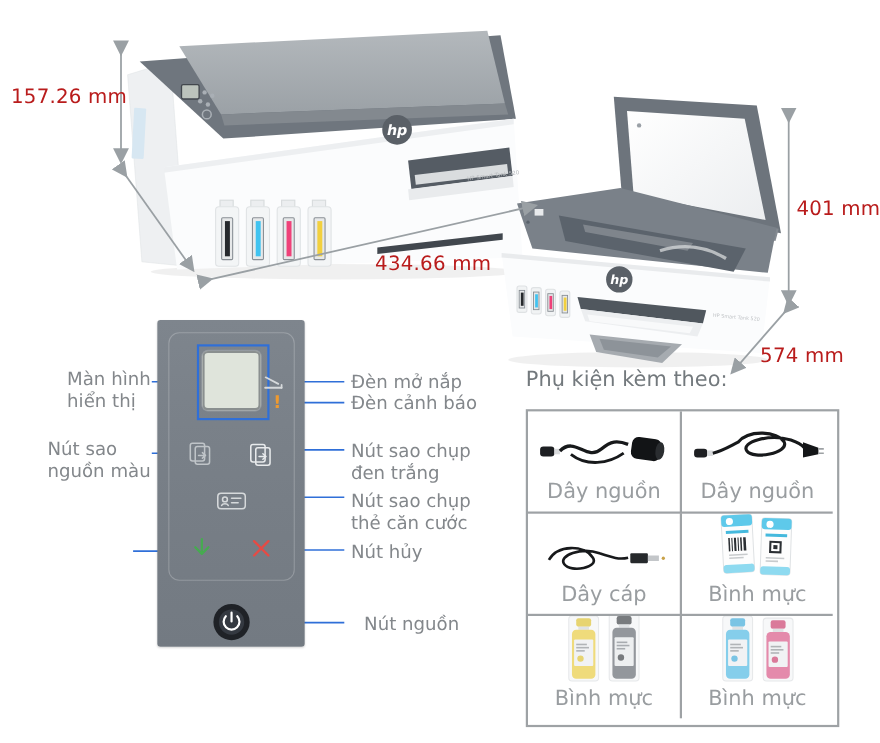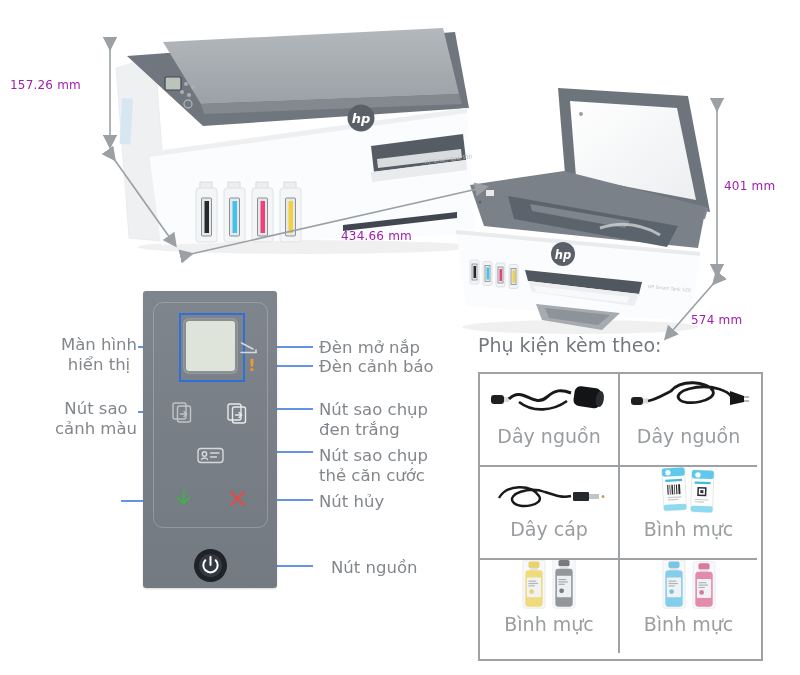--- a/index.html
+++ b/index.html
@@ -1,36 +1,36 @@
 <!DOCTYPE html>
 <html><head>
 <meta charset="utf-8">
 <style>
   html,body{margin:0;padding:0;background:#fff;}
   .canvas{position:relative;width:800px;height:675px;background:#ffffff;overflow:hidden;
           font-family:"DejaVu Sans","Liberation Sans",sans-serif;}
   svg{display:block}
   .abs{position:absolute}
-  .dim{position:absolute;color:#a21caf;font-size:12px;letter-spacing:.2px;white-space:nowrap}
+  .dim{position:absolute;color:#b91c1c;font-size:18px;letter-spacing:.2px;white-space:nowrap}
   .panel-label{position:absolute;color:#83878b;font-size:16.5px;line-height:20px;white-space:pre-line}
-  .panel-label.left{text-align:center}
+  .panel-label.left{text-align:left}
   .panel{position:absolute;left:143px;top:291px;width:134px;height:297px;border-radius:3px;
          background:linear-gradient(180deg,#7e858d 0%,#777e86 55%,#737a82 100%);
          box-shadow:0 1px 2px rgba(0,0,0,.15)}
   .panel-inner{position:absolute;left:10px;top:11px;width:113px;height:224px;border-radius:10px;
          border:1px solid rgba(255,255,255,.22)}
   .screen-box{position:absolute;left:36px;top:22px;width:62px;height:65px;border:2px solid #2f6fd8}
   .screen{position:absolute;left:41px;top:28px;width:53px;height:54px;background:#dfe4db;border-radius:5px;
          box-shadow:inset 0 0 0 2px rgba(67,73,81,.55),0 0 0 1px rgba(255,255,255,.18)}
   .warn{position:absolute;left:103px;top:65px;color:#f09a2e;font-size:16px;font-weight:bold;width:12px;text-align:center}
   .acc-heading{position:absolute;left:478px;top:334px;color:#73797d;font-size:19px}
   .acc-grid{position:absolute;left:478px;top:372px;width:281px;height:285px;display:grid;
          grid-template-columns:140px 137px;grid-template-rows:93px 93px 93px;border:2px solid #9ea2a5}
   .acc-cell{display:flex;flex-direction:column;align-items:center;justify-content:flex-end;
-         padding-bottom:18px;border-right:2px solid #9ea2a5;border-bottom:2px solid #9ea2a5;overflow:hidden}
+         padding-bottom:7px;border-right:2px solid #9ea2a5;border-bottom:2px solid #9ea2a5;overflow:hidden}
   .acc-cell:nth-child(2n){border-right:none}
   .acc-cell:nth-child(5),.acc-cell:nth-child(6){border-bottom:none}
   .acc-img{margin-bottom:4px}
   .acc-label{color:#999da0;font-size:19px}
 </style>
 </head>
 <body>
 
 <div class="canvas">
 
@@ -231,21 +231,21 @@
       <g stroke="#ffffff" stroke-width="2" fill="none" stroke-linecap="round">
         <line x1="18.5" y1="10" x2="18.5" y2="18"></line>
         <path d="M13.3,13.2 a7.2,7.2 0 1 0 10.4,0"></path>
       </g>
     </svg>
   </div>
 
   <div class="panel-label left" style="right:663px;top:335px">Màn hình
 hiển thị</div>
   <div class="panel-label left" style="right:663px;top:399px">Nút sao
-cảnh màu</div>
+nguồn màu</div>
   <div class="panel-label" style="left:319px;top:338px">Đèn mở nắp</div>
   <div class="panel-label" style="left:319px;top:357px">Đèn cảnh báo</div>
   <div class="panel-label" style="left:319px;top:400px">Nút sao chụp
 đen trắng</div>
   <div class="panel-label" style="left:319px;top:446px">Nút sao chụp
 thẻ căn cước</div>
   <div class="panel-label" style="left:319px;top:492px">Nút hủy</div>
   <div class="panel-label" style="left:331px;top:558px">Nút nguồn</div>
 
   <div class="acc-heading">Phụ kiện kèm theo:</div>

